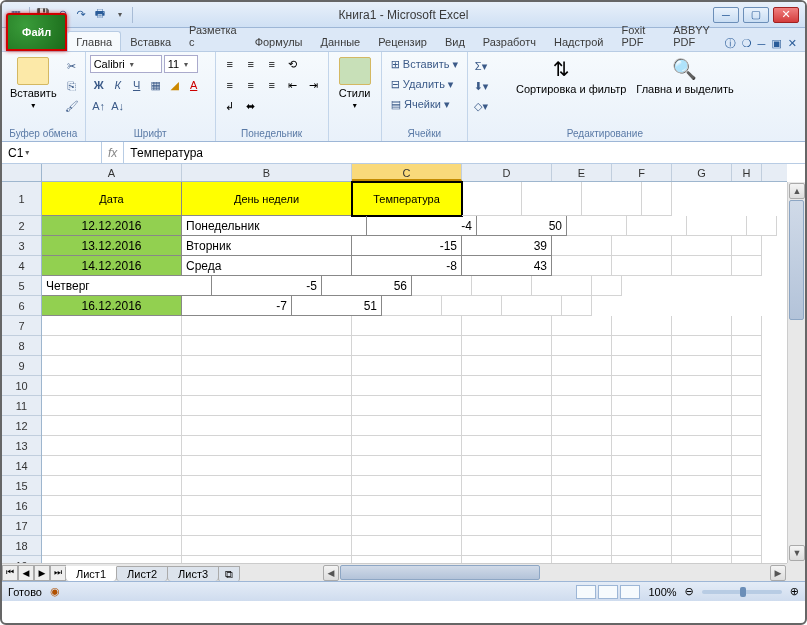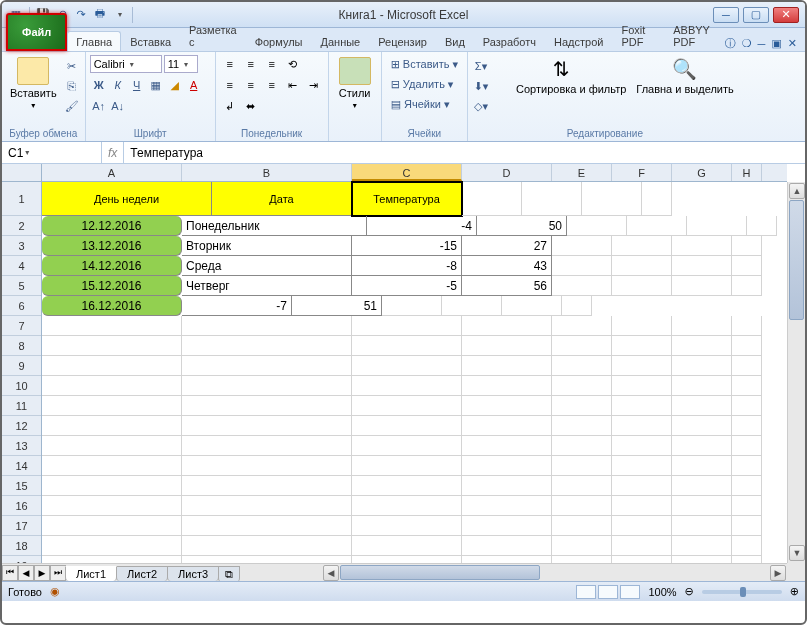--- a/index.html
+++ b/index.html
@@ -51,21 +51,21 @@
 .colh { border-right:1px solid #c1cedd; text-align:center; font-size:11px; color:#333; line-height:18px; cursor:pointer;}
 .colh.sel { background:#f9d97a; border-bottom:2px solid #c38a00;}
 .row-headers { position:absolute; top:18px; left:0; width:40px; bottom:18px; background:#e7edf5; border-right:1px solid #9eb6ce;}
 .rowh { height:20px; border-bottom:1px solid #c1cedd; text-align:center; font-size:11px; color:#333; line-height:20px; cursor:pointer;}
 .rowh.tall { height:34px; line-height:34px;}
 .cells { position:absolute; top:18px; left:40px; right:18px; bottom:18px; }
 .row { display:flex; height:20px;}
 .row.tall{height:34px;}
 .cell { border-right:1px solid #d4d4d4; border-bottom:1px solid #d4d4d4; font-size:12px; padding:0 4px; display:flex; align-items:center; overflow:hidden; white-space:nowrap; cursor:cell;}
 .hdr-cell { background:#ffff00; justify-content:center; text-align:center; border-right:1px solid #888; border-bottom:1px solid #888; font-size:11px;}
-.date-cell { background:#92d050; justify-content:center; border-right:1px solid #888; border-bottom:1px solid #888;border-radius:6px;}
+.date-cell { background:#92d050; justify-content:center; border-right:1px solid #888; border-bottom:1px solid #888;}
 .data-cell { border-right:1px solid #888; border-bottom:1px solid #888;}
 .num { justify-content:flex-end;}
 .sel-cell { outline:2px solid #000; outline-offset:-1px;}
 .scroll-v { position:absolute; top:18px; right:0; width:18px; bottom:18px; background:#e8e8e8; border-left:1px solid #ccc;}
 .scroll-h { position:absolute; bottom:0; right:18px; height:18px; left:320px; background:#e8e8e8; border-top:1px solid #ccc; display:flex;}
 .scroll-corner{position:absolute; right:0; bottom:0; width:18px; height:18px; background:#e8e8e8;}
 .scroll-btn{width:16px;height:16px;background:linear-gradient(#f4f4f4,#ddd);border:1px solid #aaa;border-radius:2px;display:flex;align-items:center;justify-content:center;font-size:9px;color:#555;cursor:pointer;margin:1px;}
 .scroll-track{flex:1;position:relative;}
 .scroll-thumb{position:absolute;background:linear-gradient(#d0dae8,#b3c3d9);border:1px solid #8da6c4;border-radius:2px;cursor:pointer;}
 
@@ -285,60 +285,59 @@
       <div class="rowh">13</div>
       <div class="rowh">14</div>
       <div class="rowh">15</div>
       <div class="rowh">16</div>
       <div class="rowh">17</div>
       <div class="rowh">18</div>
       <div class="rowh">19</div>
     </div>
   <div class="cells" id="cells">
       <div class="row tall">
+        <div class="cell hdr-cell" style="width: 140px;">Дата</div>
         <div class="cell hdr-cell" style="width: 170px;">День недели</div>
-        <div class="cell hdr-cell" style="width: 140px;">Дата</div>
         <div class="cell hdr-cell sel-cell" style="width: 110px;">Температура</div>
         <div class="cell " style="width: 60px;"></div>
         <div class="cell " style="width: 60px;"></div>
         <div class="cell " style="width: 60px;"></div>
         <div class="cell " style="width: 30px;"></div>
       </div>
       <div class="row">
         <div class="cell date-cell" style="width: 140px;">12.12.2016</div>
         <div class="cell data-cell" style="width: 185px;">Понедельник</div>
         <div class="cell data-cell num" style="width: 110px;">-4</div>
         <div class="cell data-cell num" style="width: 90px;">50</div>
         <div class="cell " style="width: 60px;"></div>
         <div class="cell " style="width: 60px;"></div>
         <div class="cell " style="width: 60px;"></div>
         <div class="cell " style="width: 30px;"></div>
       </div>
       <div class="row">
         <div class="cell date-cell" style="width: 140px;">13.12.2016</div>
         <div class="cell data-cell" style="width: 170px;">Вторник</div>
         <div class="cell data-cell num" style="width: 110px; text-align: right;">-15</div>
-        <div class="cell data-cell num" style="width: 90px;">27</div>
+        <div class="cell data-cell num" style="width: 90px;">39</div>
         <div class="cell " style="width: 60px;"></div>
         <div class="cell " style="width: 60px;"></div>
         <div class="cell " style="width: 60px;"></div>
         <div class="cell " style="width: 30px;"></div>
       </div>
       <div class="row">
         <div class="cell date-cell" style="width: 140px;">14.12.2016</div>
         <div class="cell data-cell" style="width: 170px;">Среда</div>
         <div class="cell data-cell num" style="width: 110px;">-8</div>
         <div class="cell data-cell num" style="width: 90px;">43</div>
         <div class="cell " style="width: 60px;"></div>
         <div class="cell " style="width: 60px;"></div>
         <div class="cell " style="width: 60px;"></div>
         <div class="cell " style="width: 30px;"></div>
       </div>
       <div class="row">
-        <div class="cell date-cell" style="width: 140px;">15.12.2016</div>
         <div class="cell data-cell" style="width: 170px;">Четверг</div>
         <div class="cell data-cell num" style="width: 110px;">-5</div>
         <div class="cell data-cell num" style="width: 90px;">56</div>
         <div class="cell " style="width: 60px;"></div>
         <div class="cell " style="width: 60px;"></div>
         <div class="cell " style="width: 60px;"></div>
         <div class="cell " style="width: 30px;"></div>
       </div>
       <div class="row">
         <div class="cell date-cell" style="width: 140px;">16.12.2016</div>

